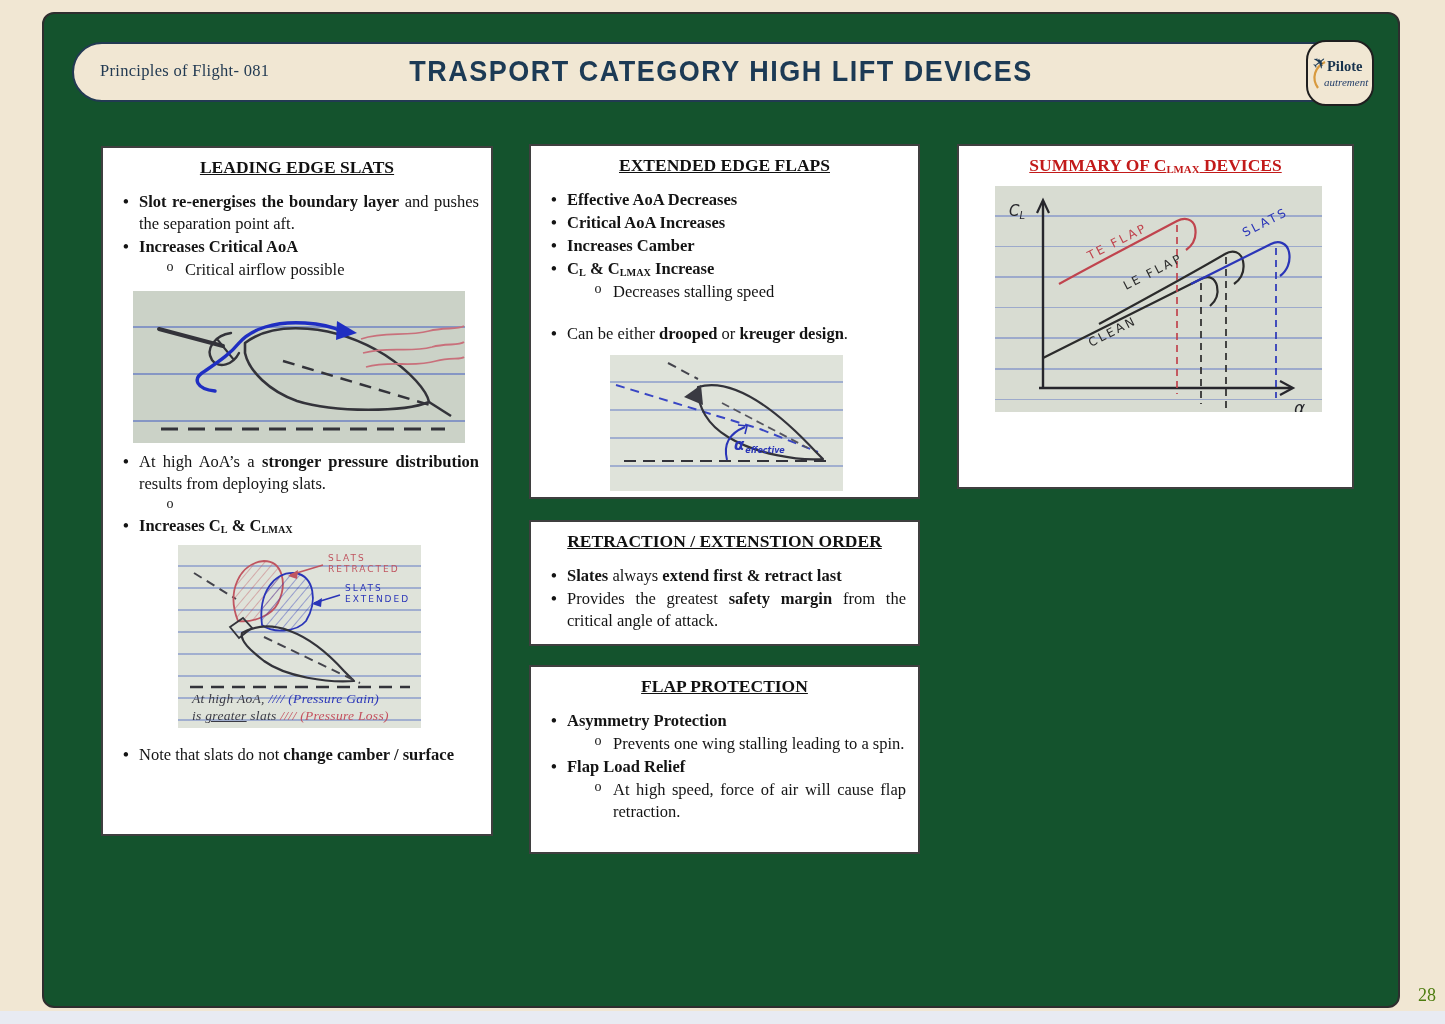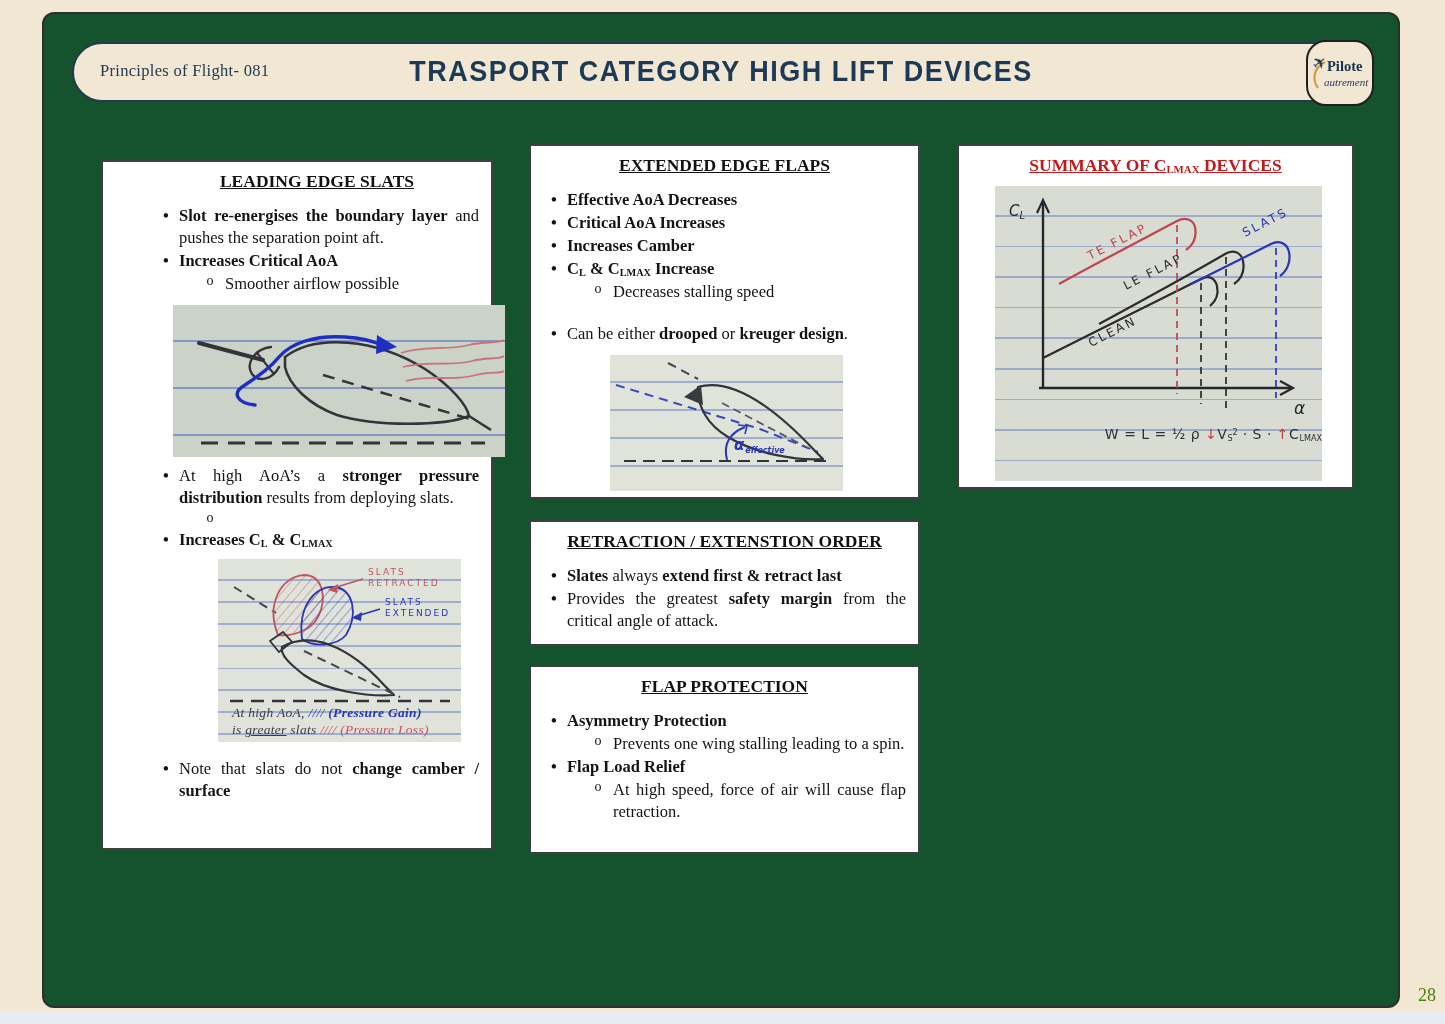--- a/index.html
+++ b/index.html
@@ -9,21 +9,21 @@
   .pagenum{position:absolute;right:9px;bottom:18px;font-size:18px;color:#4d7c0f;}
 
   
   .header{position:absolute;left:28px;top:28px;width:1298px;height:60px;border:2px solid #223a52;border-radius:32px;background:#f1e7d3;box-sizing:border-box;}
   .course{position:absolute;left:26px;top:17px;font-size:16.5px;color:#223a52;letter-spacing:.3px;}
   .main-title{position:absolute;left:0;right:0;top:12px;text-align:center;font-family:"Liberation Sans",sans-serif;font-weight:bold;font-size:27px;letter-spacing:1.5px;color:#1c3a55;transform:scaleY(1.08);}
   .logo{position:absolute;right:24px;top:26px;width:68px;height:66px;border:2px solid #1f1f1f;border-radius:20px;background:#f1e7d3;box-sizing:border-box;z-index:3;}
 
   
   .cbox{position:absolute;background:#fff;border:2px solid #3f3f3f;box-sizing:border-box;}
-  .box-slats{left:57px;top:146px;width:392px;height:690px;padding-left:40px;}
+  .box-slats{left:57px;top:132px;width:392px;height:690px;}
   .box-flaps{left:485px;top:130px;width:391px;height:355px;}
   .box-retract{left:485px;top:506px;width:391px;height:126px;}
   .box-protect{left:485px;top:651px;width:391px;height:189px;}
   .box-summary{left:913px;top:130px;width:397px;height:345px;}
   .box-title{margin-top:9px;text-align:center;font-weight:bold;font-size:17.5px;color:#111;}
   .box-title .inner{text-decoration:underline;}
   .box-title.red{color:#c21a1a;}
   .list{margin-top:13px;}
   .li{display:flex;font-size:16.5px;line-height:1.33;color:#141414;margin:1px 0;}
   .li .marker{flex:none;text-align:center;}
@@ -38,21 +38,21 @@
   .u{text-decoration:underline;}
 
   
   .paper{position:relative;overflow:hidden;}
   .paper1{width:332px;height:152px;margin:10px 0 8px 30px;
     background:repeating-linear-gradient(180deg,rgba(0,0,0,0) 0 35px,rgba(110,130,195,.75) 35px 36.5px,rgba(0,0,0,0) 36.5px 47px),#cbd2c7;}
   .paper2{width:243px;height:183px;margin:8px 0 6px 75px;
     background:repeating-linear-gradient(180deg,rgba(0,0,0,0) 0 20.5px,rgba(120,140,200,.6) 20.5px 22px),#dfe3da;}
   .paper3{width:233px;height:136px;margin:10px 0 14px 79px;
     background:repeating-linear-gradient(180deg,rgba(0,0,0,0) 0 26.5px,rgba(120,140,200,.6) 26.5px 28px),#dfe3da;font-weight:bold;}
-  .paper4{width:327px;height:295px;margin:10px 0 12px 36px;
+  .paper4{width:327px;height:226px;margin:10px 0 12px 36px;
     background:repeating-linear-gradient(180deg,rgba(0,0,0,0) 0 29px,rgba(125,143,200,.65) 29px 30.6px),#d8dcd2;}
   .caption-line{position:absolute;left:14px;white-space:nowrap;font-size:13.5px;font-style:italic;letter-spacing:.3px;}
   .cap1{top:146px;} .cap2{top:163px;}
   .formula{position:absolute;left:0;right:0;top:240px;text-align:right;font-family:"DejaVu Sans",sans-serif;font-size:14px;color:#2f2f38;letter-spacing:.5px;}
   .formula .sub{font-size:.58em;} .formula .sup{font-size:.58em;}
 </style>
 </head>
 <body>
 
 <div id="screen">
@@ -79,21 +79,21 @@
           <div class="li l1">
             <span class="marker">•</span>
             <span class="li-body"><span class="b">Slot re-energises the boundary layer</span><span> and pushes the separation point aft.</span></span>
           </div>
           <div class="li l1">
             <span class="marker">•</span>
             <span class="li-body"><span class="b">Increases Critical AoA</span></span>
           </div>
           <div class="li l2">
             <span class="marker">o</span>
-            <span class="li-body"><span>Smoother airflow possible</span></span>
+            <span class="li-body"><span>Critical airflow possible</span></span>
           </div>
         </div>
 
       <div class="paper paper1">
         <svg width="332" height="152" viewBox="0 0 332 152">
           <line x1="26" y1="38" x2="90" y2="55" stroke="#33333a" stroke-width="4" stroke-linecap="round"></line>
           <path d="M98,42 C82,44 72,58 79,69 C86,78 100,74 106,62" stroke="#33333a" stroke-width="2.4" fill="none" stroke-linecap="round"></path>
           <line x1="84" y1="48" x2="101" y2="69" stroke="#33333a" stroke-width="2"></line>
           <path d="M112,52 C142,29 202,33 252,64 C278,81 294,100 296,111 C272,121 202,122 164,110 C136,100 116,80 112,62 Z" stroke="#33333a" stroke-width="2.6" fill="none" stroke-linejoin="round"></path>
           <line x1="296" y1="111" x2="318" y2="125" stroke="#33333a" stroke-width="2.6"></line>
@@ -140,21 +140,21 @@
           <line x1="12" y1="142" x2="232" y2="142" stroke="#33333a" stroke-width="2.4" stroke-dasharray="13 8"></line>
           <line x1="145" y1="20" x2="112" y2="30" stroke="#c05560" stroke-width="1.6"></line>
           <polygon points="110,31 120,25 119,34" fill="#c05560"></polygon>
           <text x="150" y="16" font-size="9" letter-spacing="2" fill="#c05560" font-family="DejaVu Sans, sans-serif">SLATS</text>
           <text x="150" y="27" font-size="9" letter-spacing="2" fill="#c05560" font-family="DejaVu Sans, sans-serif">RETRACTED</text>
           <line x1="162" y1="50" x2="136" y2="58" stroke="#2a35b8" stroke-width="1.6"></line>
           <polygon points="134,59 144,53 143,62" fill="#2a35b8"></polygon>
           <text x="167" y="46" font-size="9" letter-spacing="2" fill="#2a35b8" font-family="DejaVu Sans, sans-serif">SLATS</text>
           <text x="167" y="57" font-size="9" letter-spacing="2" fill="#2a35b8" font-family="DejaVu Sans, sans-serif">EXTENDED</text>
         </svg>
-        <div class="caption-line cap1"><span style="color: rgb(59, 59, 69);">At high AoA, </span><span style="color: rgb(42, 53, 184);">//// </span><span style="color: rgb(42, 53, 184); font-weight: bold;">(Pressure Gain)</span></div>
+        <div class="caption-line cap1"><span style="color: rgb(59, 59, 69);">At high AoA, </span><span style="color: rgb(42, 53, 184);">//// </span><span style="color: rgb(42, 53, 184);">(Pressure Gain)</span></div>
         <div class="caption-line cap2"><span style="color: rgb(59, 59, 69);">is </span><span class="u" style="color: rgb(59, 59, 69); margin-top: 36px;">greater</span><span style="color: rgb(59, 59, 69);"> slats </span><span style="color: rgb(196, 80, 94);">//// </span><span style="color: rgb(196, 80, 94); margin-top: 39px;">(Pressure Loss)</span></div>
       </div>
 
       <div class="list" style="margin-top:16px">
           <div class="li l1">
             <span class="marker">•</span>
             <span class="li-body"><span>Note that slats do not </span><span class="b">change camber / surface</span></span>
           </div>
         </div>
     </div>

